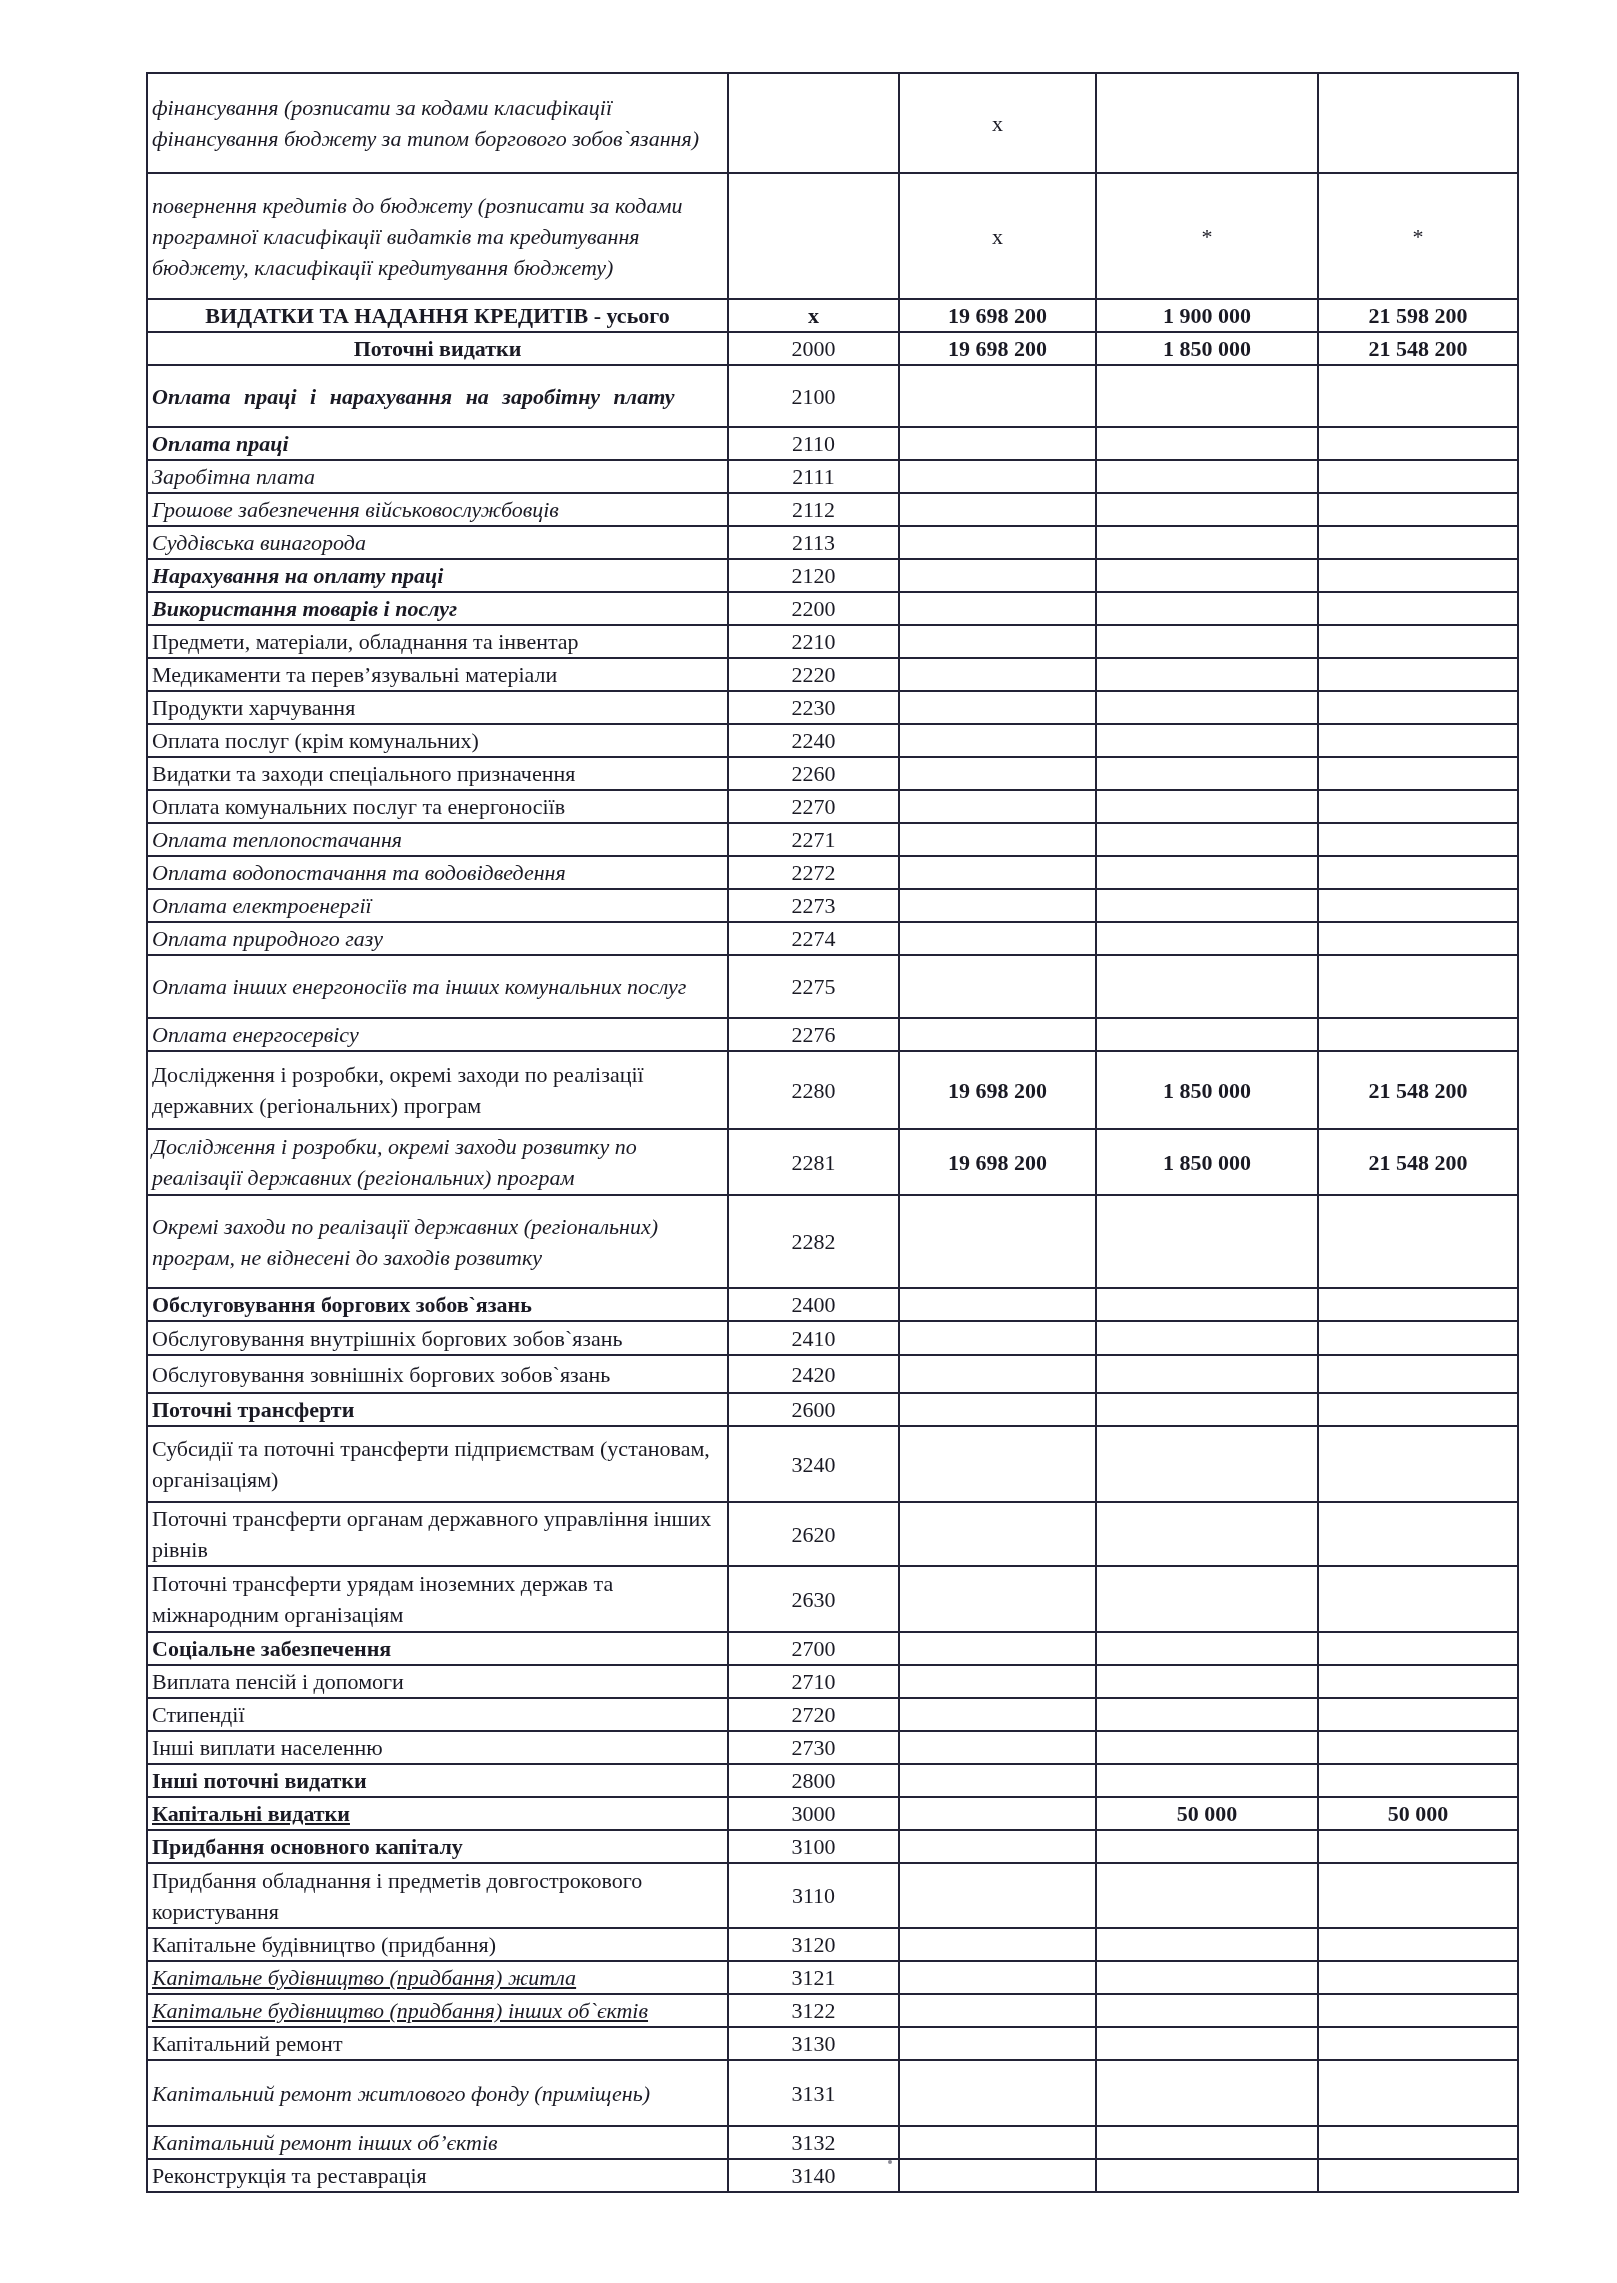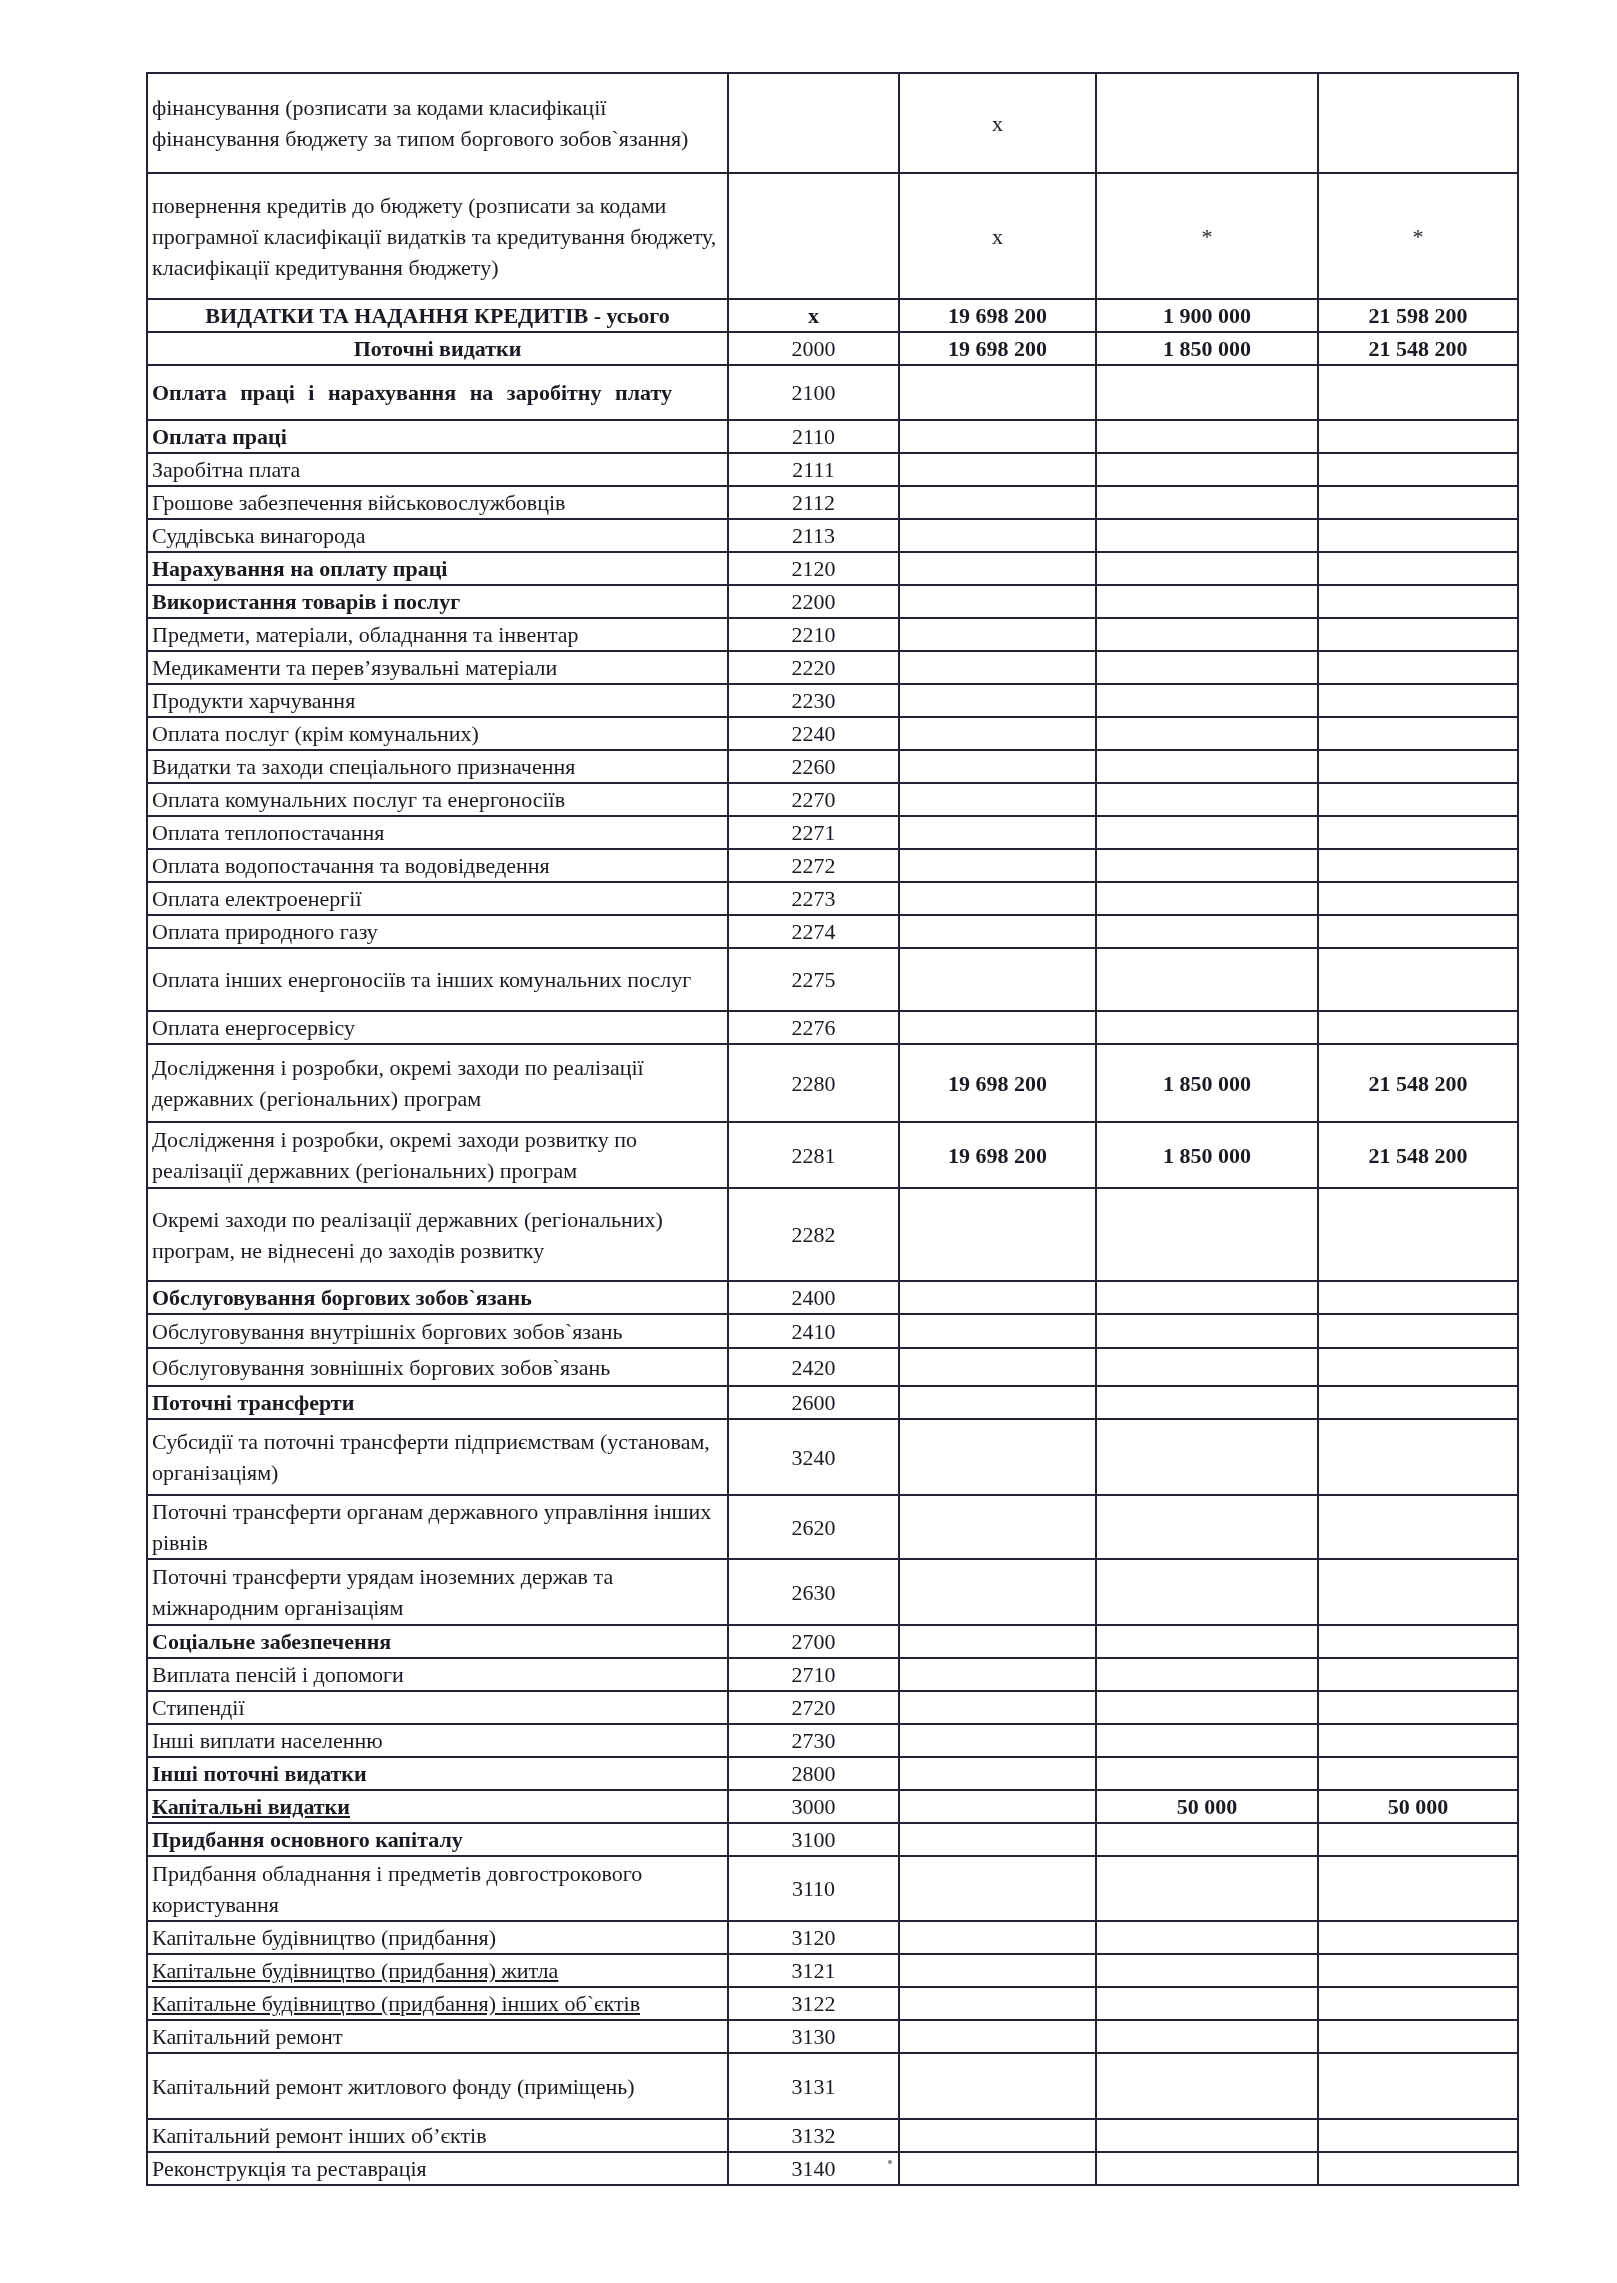--- a/index.html
+++ b/index.html
@@ -10,29 +10,29 @@
   #doc-table td { border: 2px solid #232336; padding: 0 4px; vertical-align: middle;
                   font-size: 22px; line-height: 31px; overflow: hidden; }
   col.c-name { width: 581px; }
   col.c-code { width: 171px; }
   col.c-v1 { width: 197px; }
   col.c-v2 { width: 222px; }
   col.c-v3 { width: 200px; }
   td.code, td.val { text-align: center; }
   td.val { font-weight: bold; font-size: 23px; }
   td.center { text-align: center; }
-  .it { }
+  .it { font-style: italic; }
   .b { font-weight: bold; }
   .u { text-decoration: underline; }
   .spaced { word-spacing: 8px; }
   tr.h100 { height: 100px; } tr.h126 { height: 126px; }
   tr.h26 { height: 26px; } tr.h27 { height: 27px; } tr.h28 { height: 28px; }
   tr.h29 { height: 29px; } tr.h30 { height: 30px; margin-top: 48px; } tr.h31 { height: 31px; }
   tr.h32 { height: 32px; } tr.h33 { height: 33px; } tr.h34 { height: 34px; }
-  tr.h38 { height: 38px; } tr.h55 { height: 55px; } tr.h56 { height: 56px; margin-top: 19px; }
+  tr.h38 { height: 38px; } tr.h55 { height: 62px; } tr.h56 { height: 56px; margin-top: 19px; }
   tr.h63 { height: 63px; } tr.h65 { height: 65px; } tr.h66 { height: 66px; }
   tr.h76 { height: 76px; } tr.h78 { height: 78px; } tr.h93 { height: 93px; }
   td.name.it { line-height: 31px; }
   #speck { position: absolute; left: 888px; top: 2160px; width: 4px; height: 4px;
            border-radius: 50%; background: #8a8a95; }
 </style>
 </head>
 <body>
 
 <table id="doc-table">

